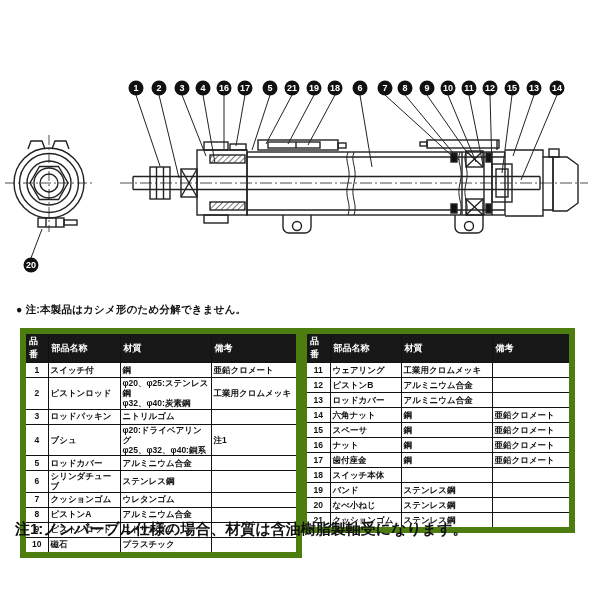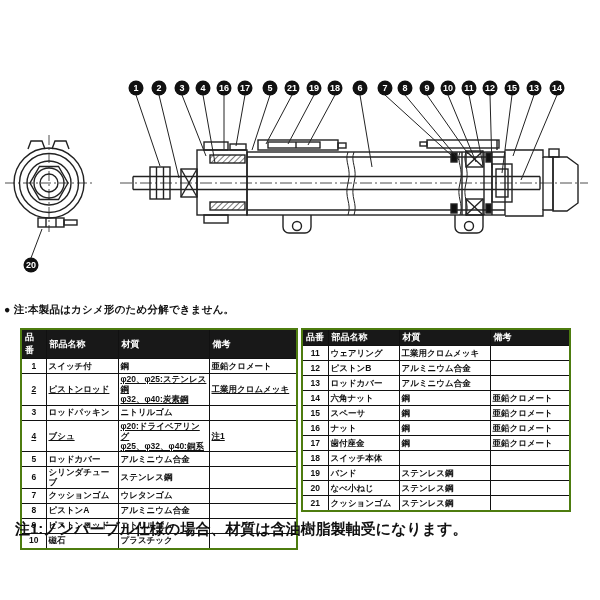--- a/index.html
+++ b/index.html
@@ -1,31 +1,31 @@
 <!DOCTYPE html>
 <html><head>
 <meta charset="utf-8">
 <style>
   html,body{margin:0;padding:0;background:#fff;}
   #page{position:relative;width:600px;height:600px;background:#ffffff;overflow:hidden;
         font-family:"Liberation Sans",sans-serif;color:#111;}
   #diagram{position:absolute;left:0;top:0;}
-  #note-top{position:absolute;left:4px;top:303px;font-size:10.5px;font-weight:bold;letter-spacing:0.2px;}
+  #note-top{position:absolute;left:16px;top:303px;font-size:10.5px;font-weight:bold;letter-spacing:0.2px;}
   #footnote{position:absolute;left:15px;top:520px;font-size:15px;font-weight:bold;}
   table.parts{position:absolute;border-collapse:collapse;table-layout:fixed;}
   #table-left{left:20px;top:328px;width:276px;}
   #table-right{left:301px;top:328px;width:268px;}
   table.parts th{background:#181818;color:#fff;border:1px solid #111;font-size:9px;
       font-weight:bold;text-align:left;padding:1px 3px;height:12px;}
   table.parts td{border:1px solid #111;font-size:8.5px;font-weight:bold;padding:0 2px;
       line-height:1.2;white-space:pre-line;overflow:hidden;vertical-align:middle;}
-  table.parts{border:2px solid #4d7c0f;}
+  table.parts{border:6px solid #4d7c0f;}
   td.no{text-align:center;}
   tr.r1 td{height:14px;}
-  tr.r2 td{height:29px;text-decoration:underline;}
+  tr.r2 td{height:29px;}
   tr.section td{background:#d8d8d8;height:14px;}
 </style>
 </head>
 <body>
 <div id="page">
 
 <svg id="diagram" width="600" height="300" viewBox="0 0 600 300">
   <defs>
     <pattern id="hatch" width="4" height="4" patternUnits="userSpaceOnUse" patternTransform="rotate(45)">
       <line x1="0" y1="0" x2="0" y2="4" stroke="#222" stroke-width="1.2"></line>

